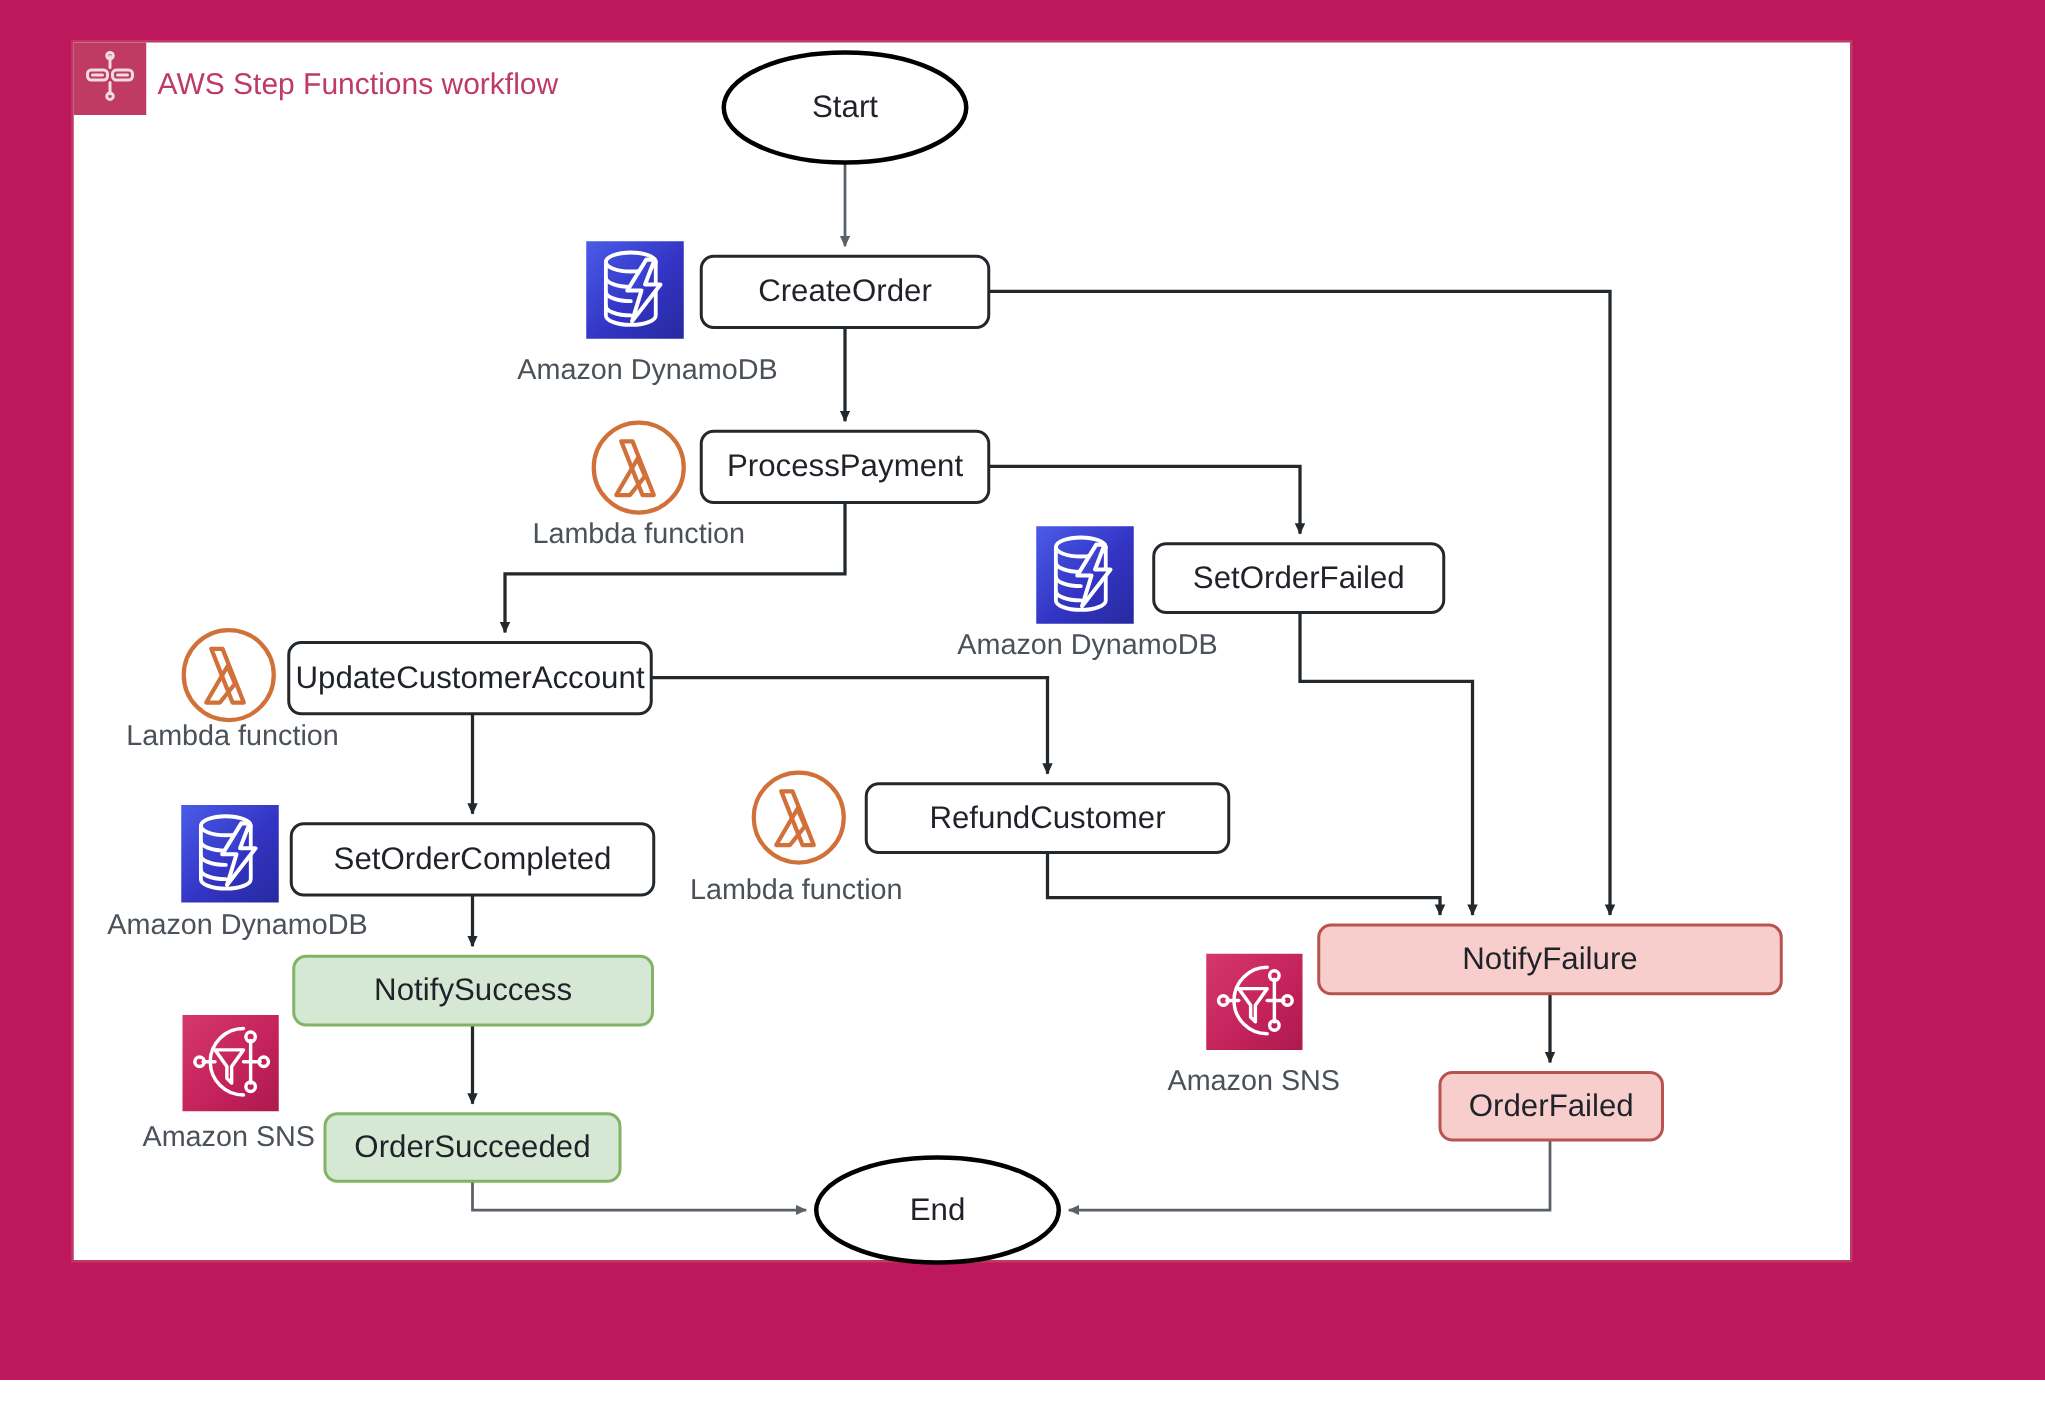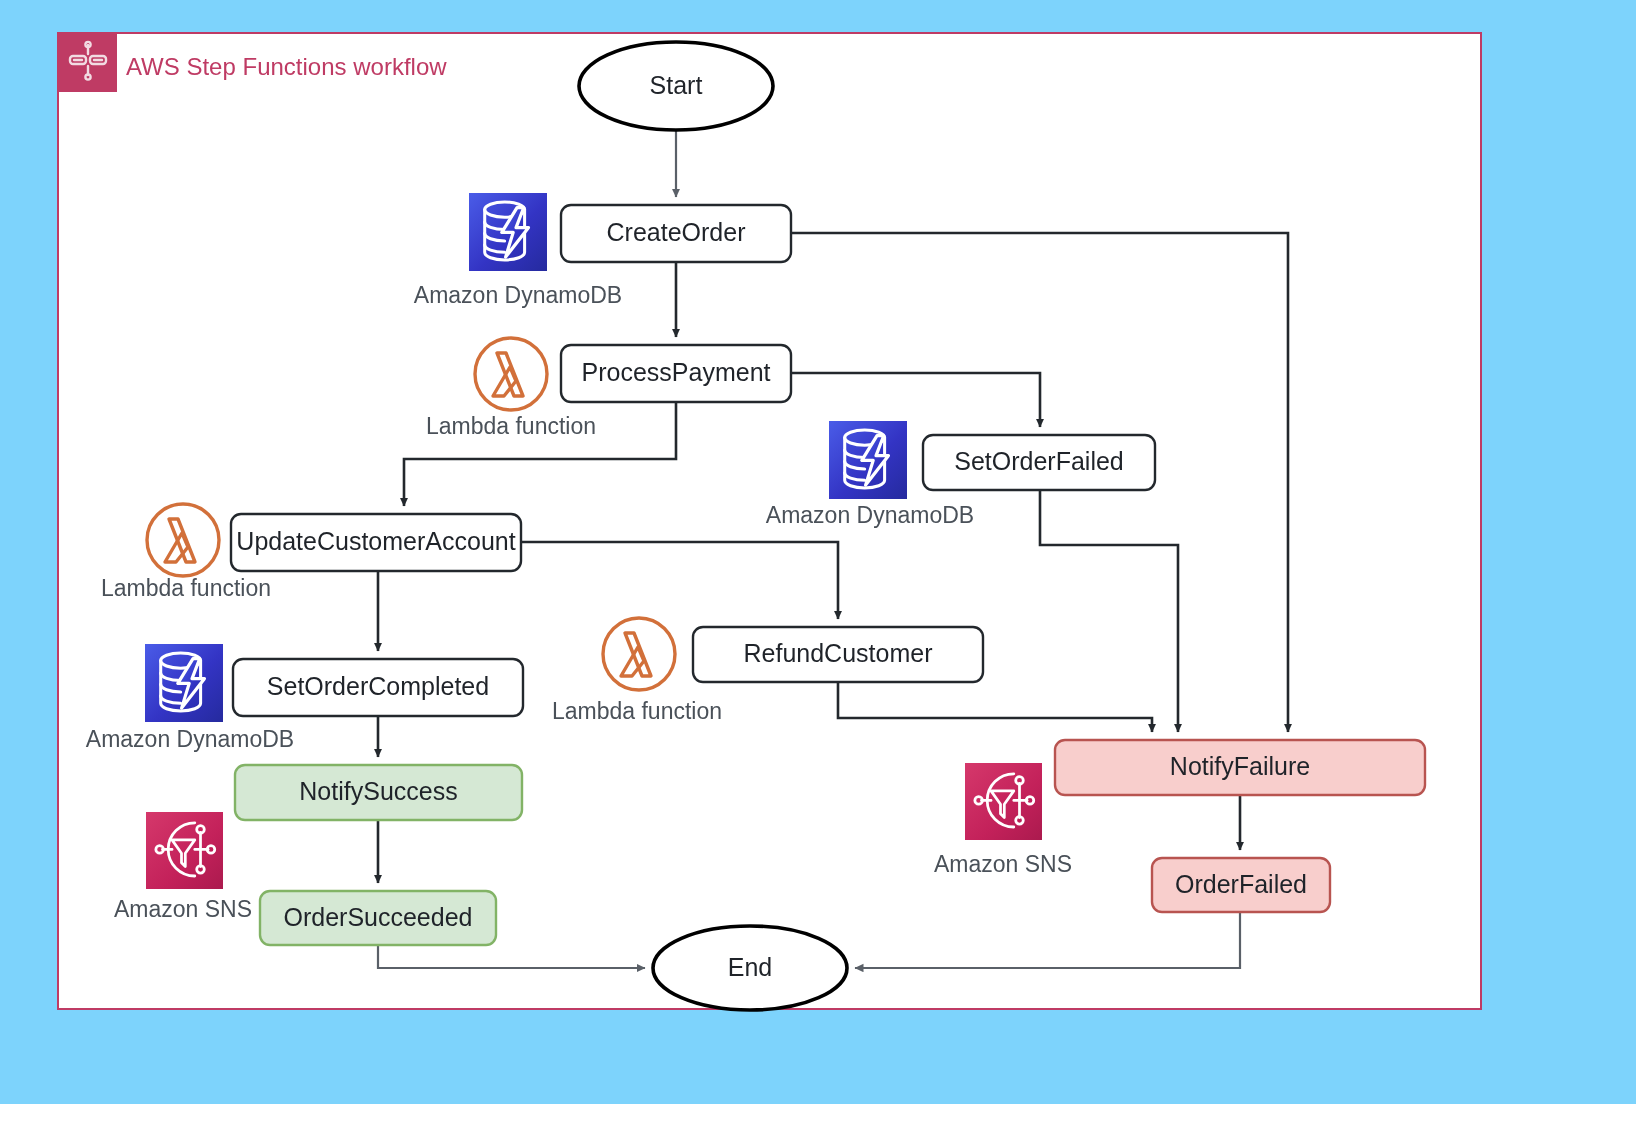--- a/index.html
+++ b/index.html
@@ -8,21 +8,21 @@
     padding: 0;
     background: #ffffff;
   }
   body {
     font-family: "Liberation Sans", sans-serif;
   }
   #canvas {
     position: relative;
     width: 1636px;
     height: 1104px;
-    background: #7dd3fc;
+    background: #be185d;
     overflow: hidden;
   }
   #diagram-svg {
     position: absolute;
     left: 0;
     top: 0;
     width: 1636px;
     height: 1126px;
   }
   .grp-border {

